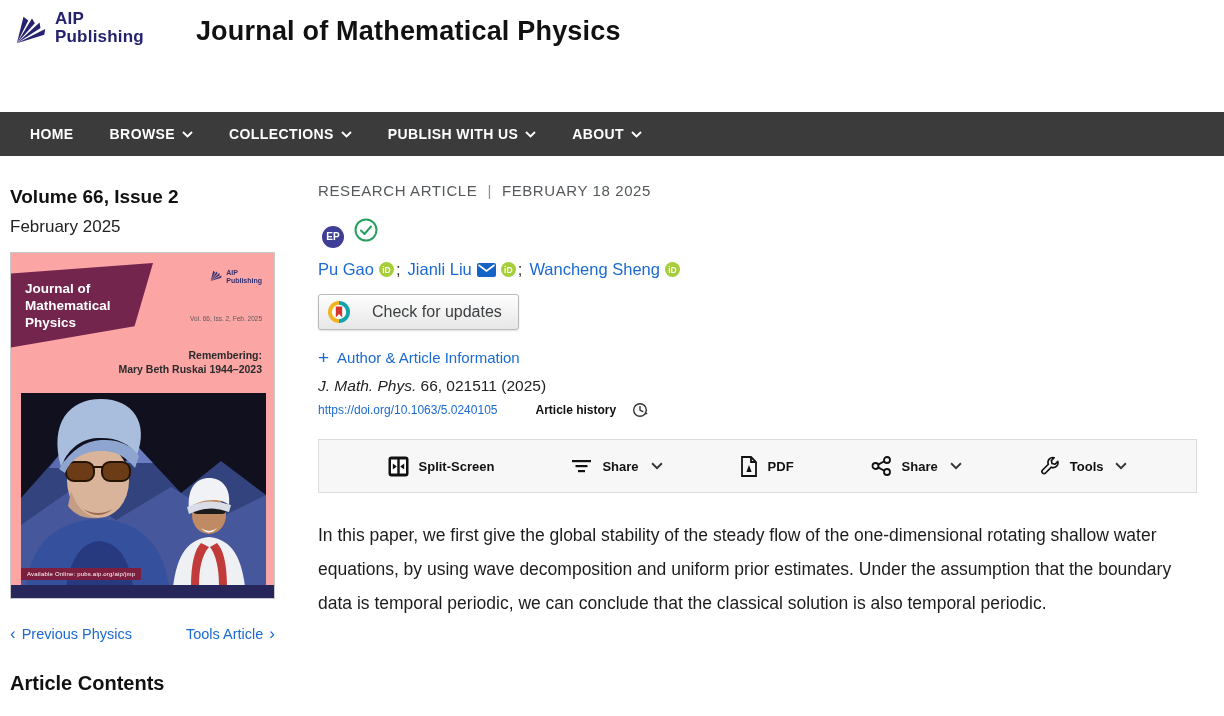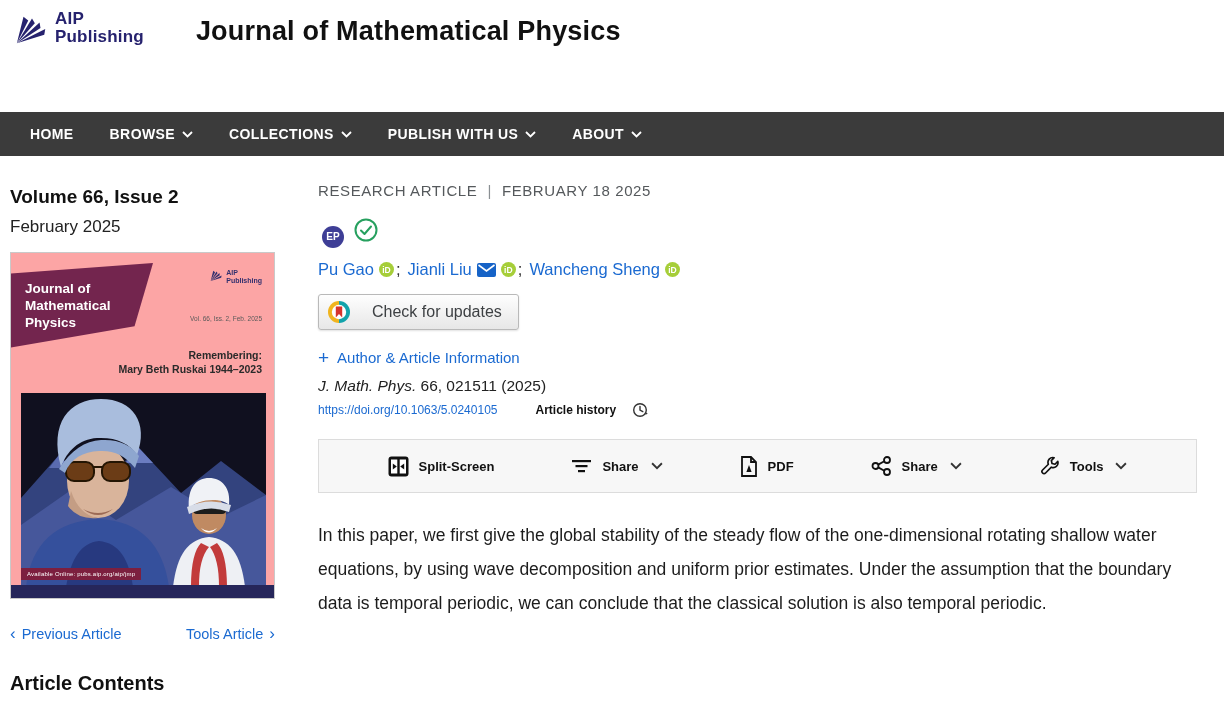--- a/index.html
+++ b/index.html
@@ -207,21 +207,21 @@
         <div>Mary Beth Ruskai 1944–2023</div>
       </div>
 
       <div class="cover-available">Available Online: pubs.aip.org/aip/jmp</div>
       <div class="cover-bottom-bar"></div>
     </div>
 
     <div class="article-nav">
       <a>
         <span class="chev">‹</span>
-        <span>Previous Article</span>
+        <span>Previous Physics</span>
       </a>
       <a>
         <span>Tools Article</span>
         <span class="chev">›</span>
       </a>
     </div>
 
     <div class="contents-heading">Article Contents</div>
   </aside>
 

